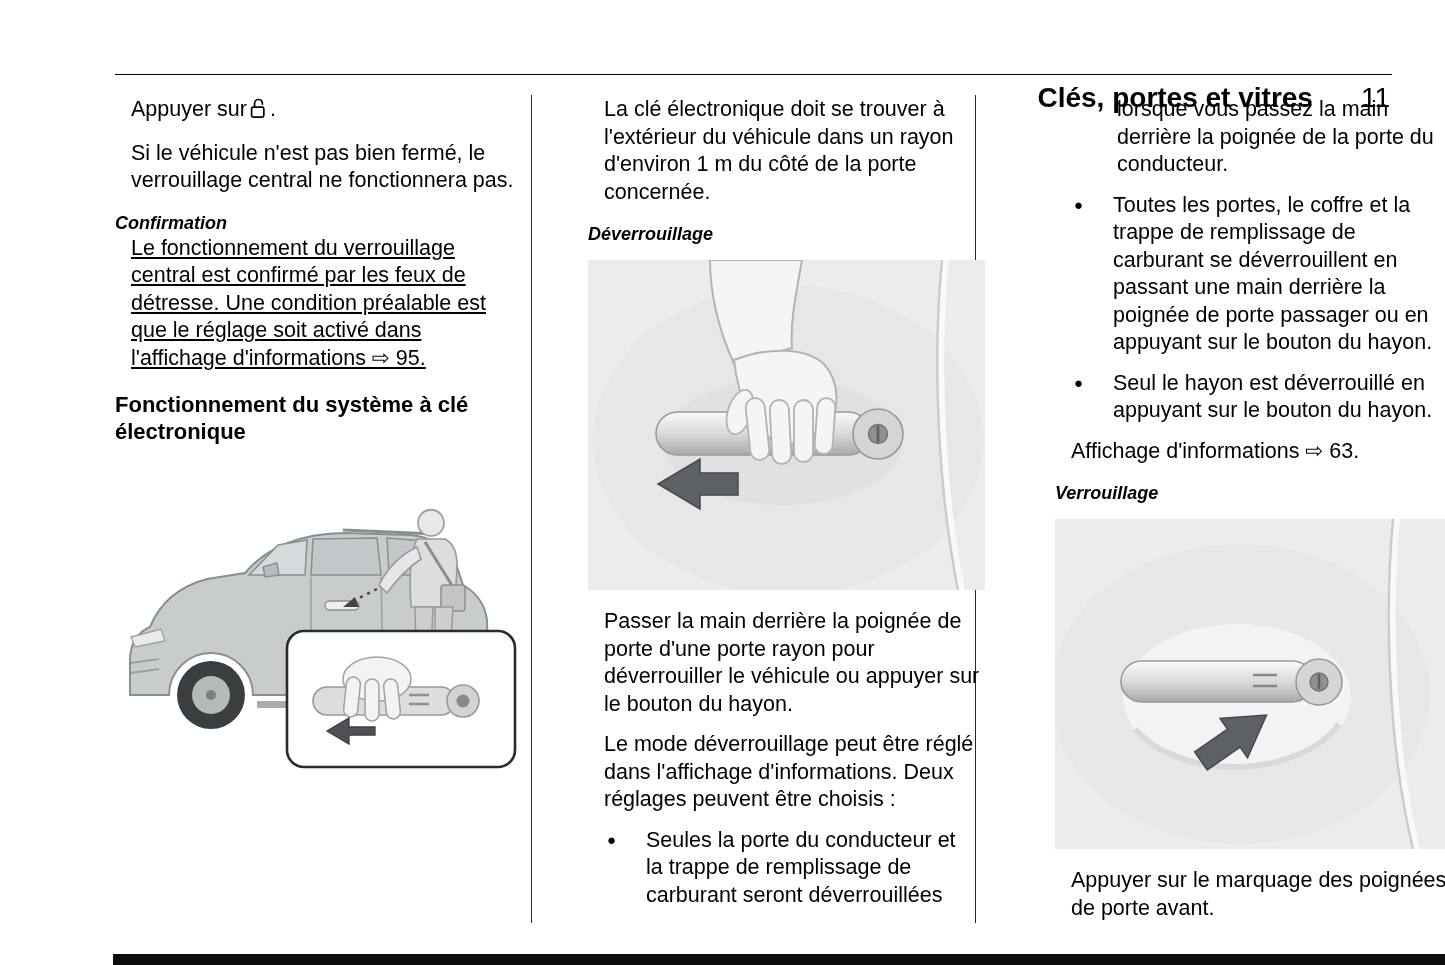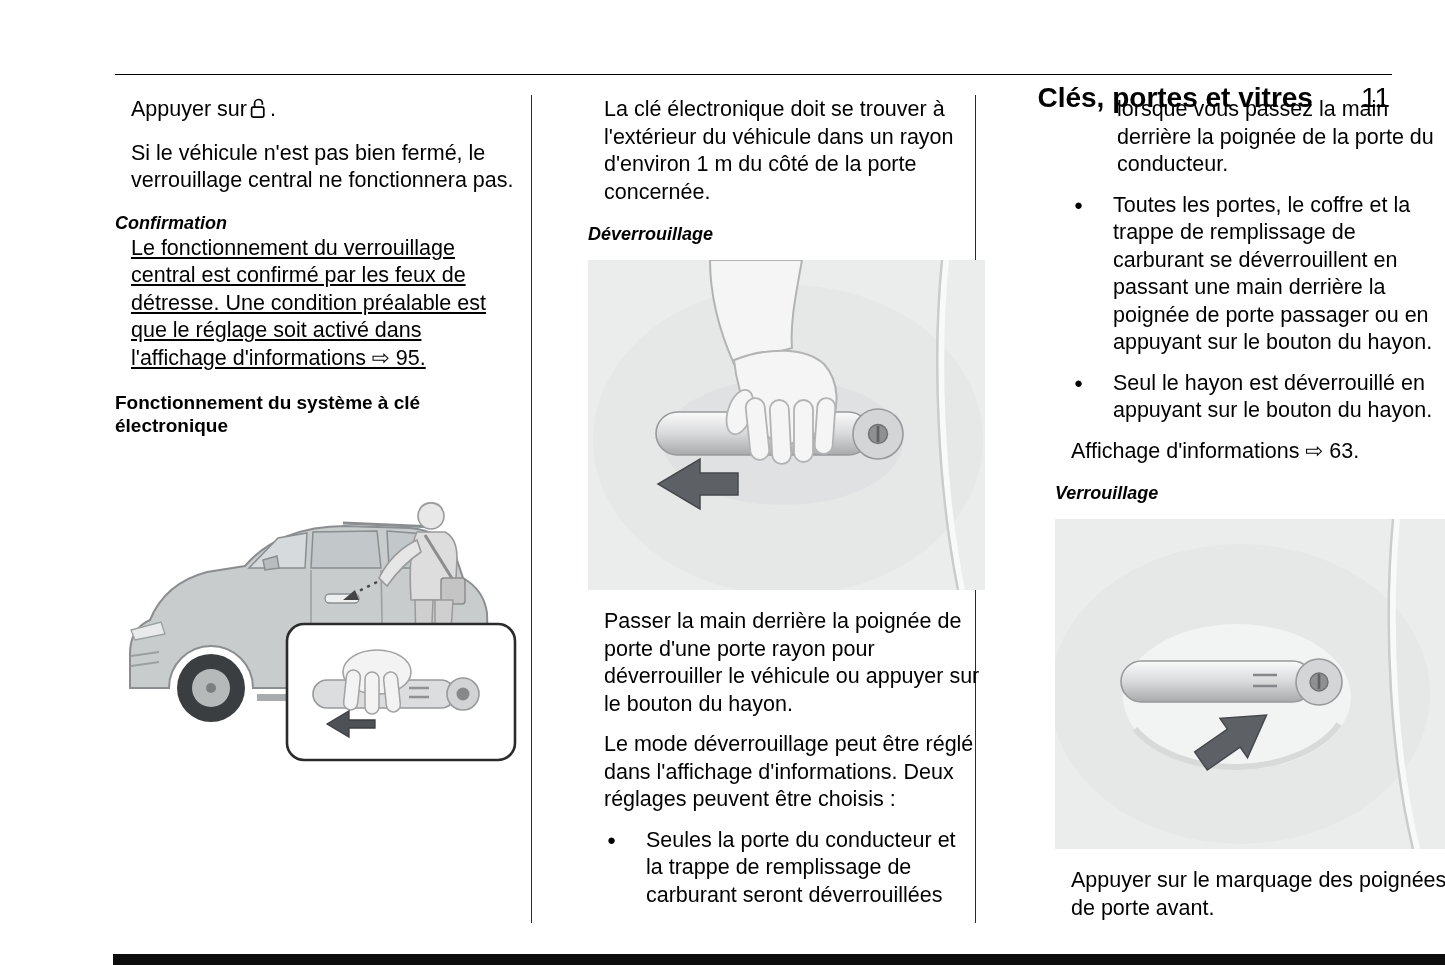--- a/index.html
+++ b/index.html
@@ -18,21 +18,21 @@
   .col-sep { position:absolute; top:95px; height:828px; width:1px; background:#2a2a2a; }
   .sep1 { left:531px; } .sep2 { left:975px; }
   
   .col { position:absolute; top:96px; }
   .col1 { left:115px; width:402px; }
   .col2 { left:588px; width:397px; }
   .col3 { left:1055px; width:395px; }
   p { font-size:21.5px; line-height:1.28; margin:0 0 13px 16px; }
   p.tight { margin-top:0;text-decoration:underline; }
   h3.sub { font-size:18px; font-weight:bold; margin:17px 0 0 0; line-height:1.28;font-style:italic; }
-  h2.section { font-size:19px; font-weight:bold; line-height:1.2; margin:20px 0 10px 0; }
+  h2.section { font-size:22px; font-weight:bold; line-height:1.2; margin:20px 0 10px 0; }
   ul.bullets { list-style:none; margin:12px; padding:0; }
   ul.bullets li { position:relative; padding-left:46px; margin:0 0 13px 0; font-size:21.5px; line-height:1.28; }
   ul.bullets li::before { content:"●"; position:absolute; left:7px; top:3px; font-size:15px; }
   .cont-indent { padding-left:46px; }
   .inline-icon { display:inline-block; vertical-align:-3px; margin:0 3px; }
   figure { margin:0; }
   .fig { display:block; margin:6px 0 14px 0; }
   .bottom-bar { position:absolute; left:113px; right:0; bottom:0; height:11px; background:#0d0d0d; }
 </style>
 </head>

